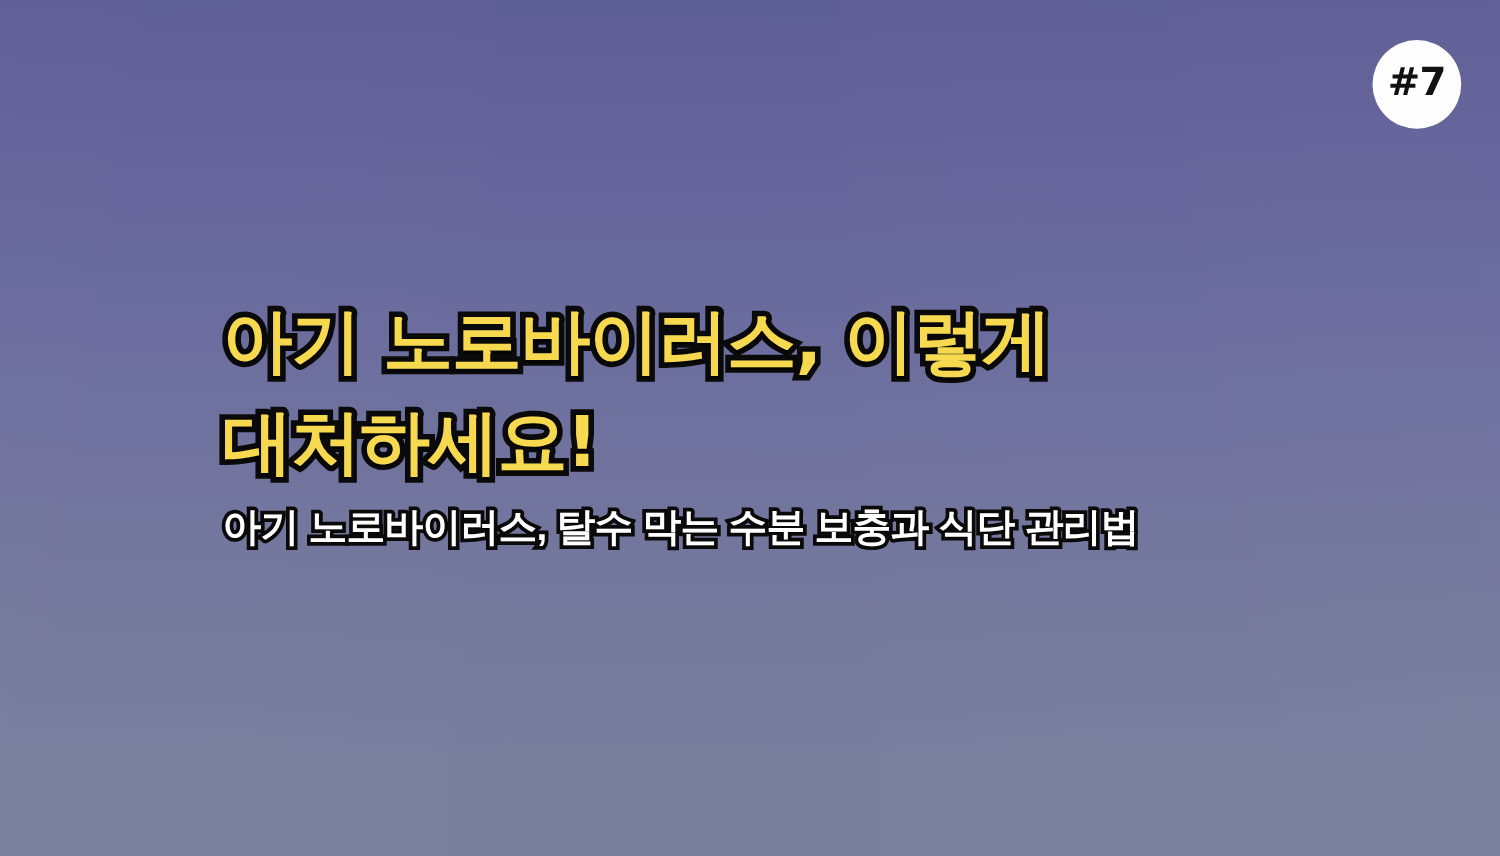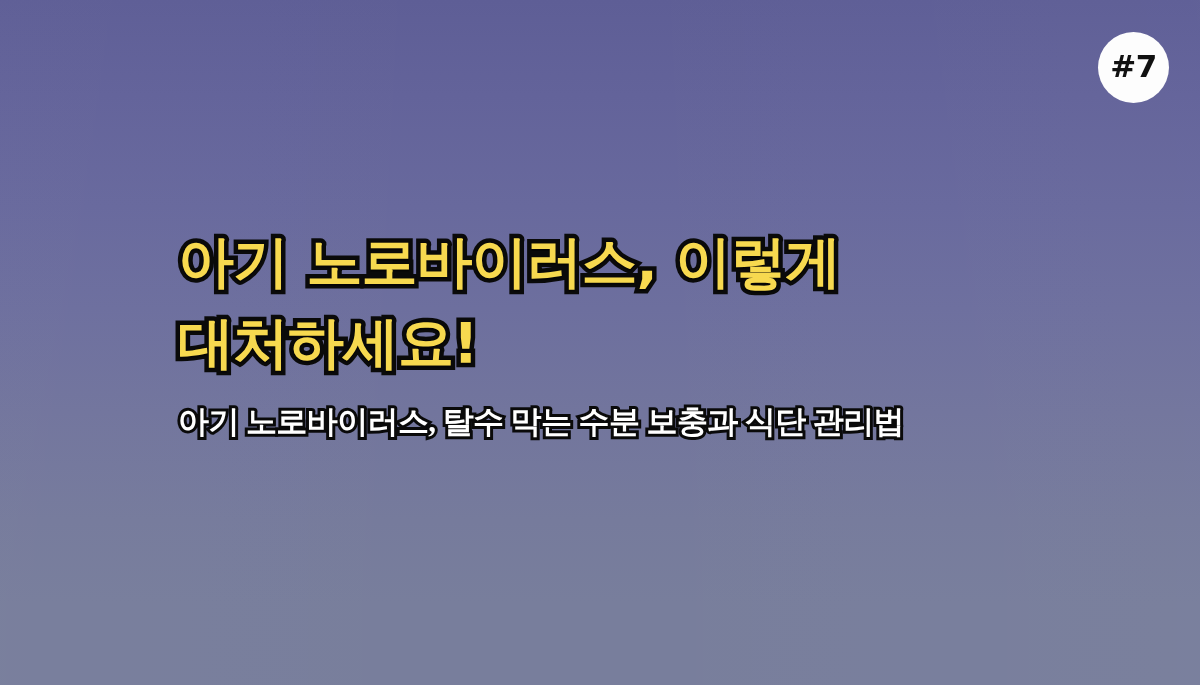--- a/index.html
+++ b/index.html
@@ -84,25 +84,26 @@
     font-weight:700;
     line-height:1.44;
     color:#f7d94f;
     letter-spacing:-1px;
     white-space:pre-line;
     -webkit-text-stroke:9px #0a0a0a;
     paint-order:stroke fill;
     text-shadow:
       0 2px 0 rgba(0,0,0,0.35),
       0 0 1px rgba(0,0,0,0.5);
+    margin-top: 12px;
   }
 
   .subtitle {
-    margin-top:20px;
-    font-family:Liberation Serif, serif;
+    margin-top:8px;
+    font-family:Liberation Sans, sans-serif;
     font-size:31px;
     font-weight:700;
     line-height:1.25;
     color:#ffffff;
     letter-spacing:-0.6px;
     -webkit-text-stroke:6px #0a0a0a;
     paint-order:stroke fill;
     text-shadow:0 1px 0 rgba(0,0,0,0.3);
   }
 </style>

